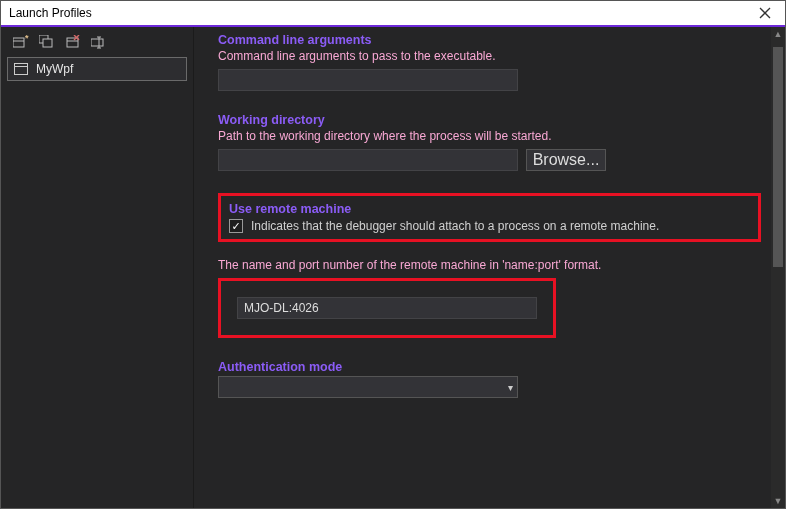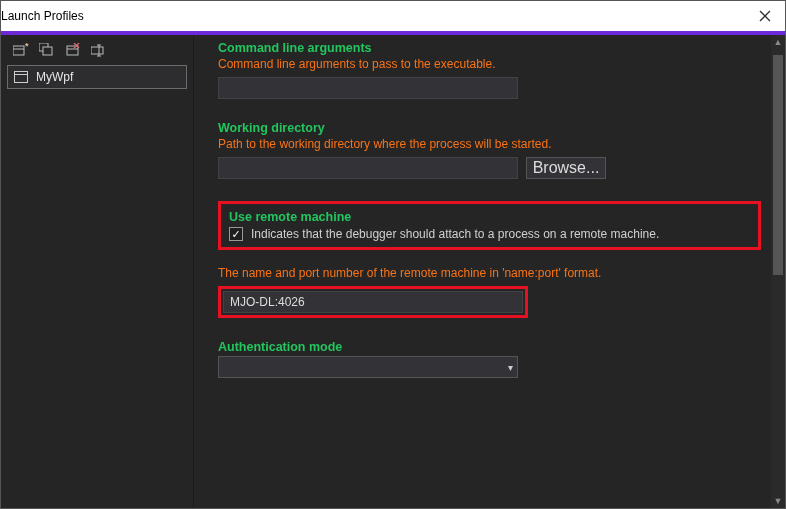--- a/index.html
+++ b/index.html
@@ -14,28 +14,29 @@
   }
   .window {
     width: 786px;
     height: 509px;
     background: #1e1e1e;
     border: 1px solid #555;
     display: flex;
     flex-direction: column;
   }
   .titlebar {
-    height: 34px;
+    height: 26px;
     background: #fff;
     color: #000;
     display: flex;
     align-items: center;
     justify-content: space-between;
-    font-size: 12px;
-    border-bottom: 4px solid #6d28d9;
+    padding-left: 8px;
+    font-size: 12px;
+    border-bottom: 2px solid #6d28d9;
   }
   .titlebar .close {
     width: 40px;
     height: 26px;
     display: flex;
     align-items: center;
     justify-content: center;
     font-size: 14px;
     cursor: pointer;
   }
@@ -89,26 +90,26 @@
     flex: 1;
     padding: 6px 24px 0 24px;
     overflow: hidden;
     position: relative;
     color: #d6d6d6;
   }
   .section { margin-bottom: 22px; }
   .sec-title {
     font-weight: 700;
     font-size: 12.5px;
-    color: #22c55e;
+    color: #8b5cf6;
     margin-bottom: 2px;
   }
   .sec-desc {
     font-size: 12px;
-    color: #f97316;
+    color: #f9a8d4;
     margin-bottom: 6px;
   }
   .text-input {
     width: 300px;
     height: 22px;
     background: #333337;
     border: 1px solid #434346;
     color: #ddd;
     padding: 0 6px;
     font-size: 12px;
@@ -280,21 +281,21 @@
       <div class="section hl-red" style="margin-bottom:16px;">
         <div class="sec-title">Use remote machine</div>
         <div class="row" style="gap:8px;margin-top:3px;">
           <span class="chk checked"></span>
           <span class="chk-label">Indicates that the debugger should attach to a process on a remote machine.</span>
         </div>
       </div>
 
       <div class="section" style="margin-bottom:22px;">
         <div class="sec-desc">The name and port number of the remote machine in 'name:port' format.</div>
-        <div class="hl-red" style="padding:2px;display:inline-block;">
+        <div class="hl-red" style="padding:16px;display:inline-block;">
           <input class="remote-input" type="text" value="MJO-DL:4026" style="">
         </div>
       </div>
 
       <div class="section">
         <div class="sec-title">Authentication mode</div>
         <div class="select-box">
           <span style="flex:1;"></span>
           <span class="chev">▾</span>
         </div>

